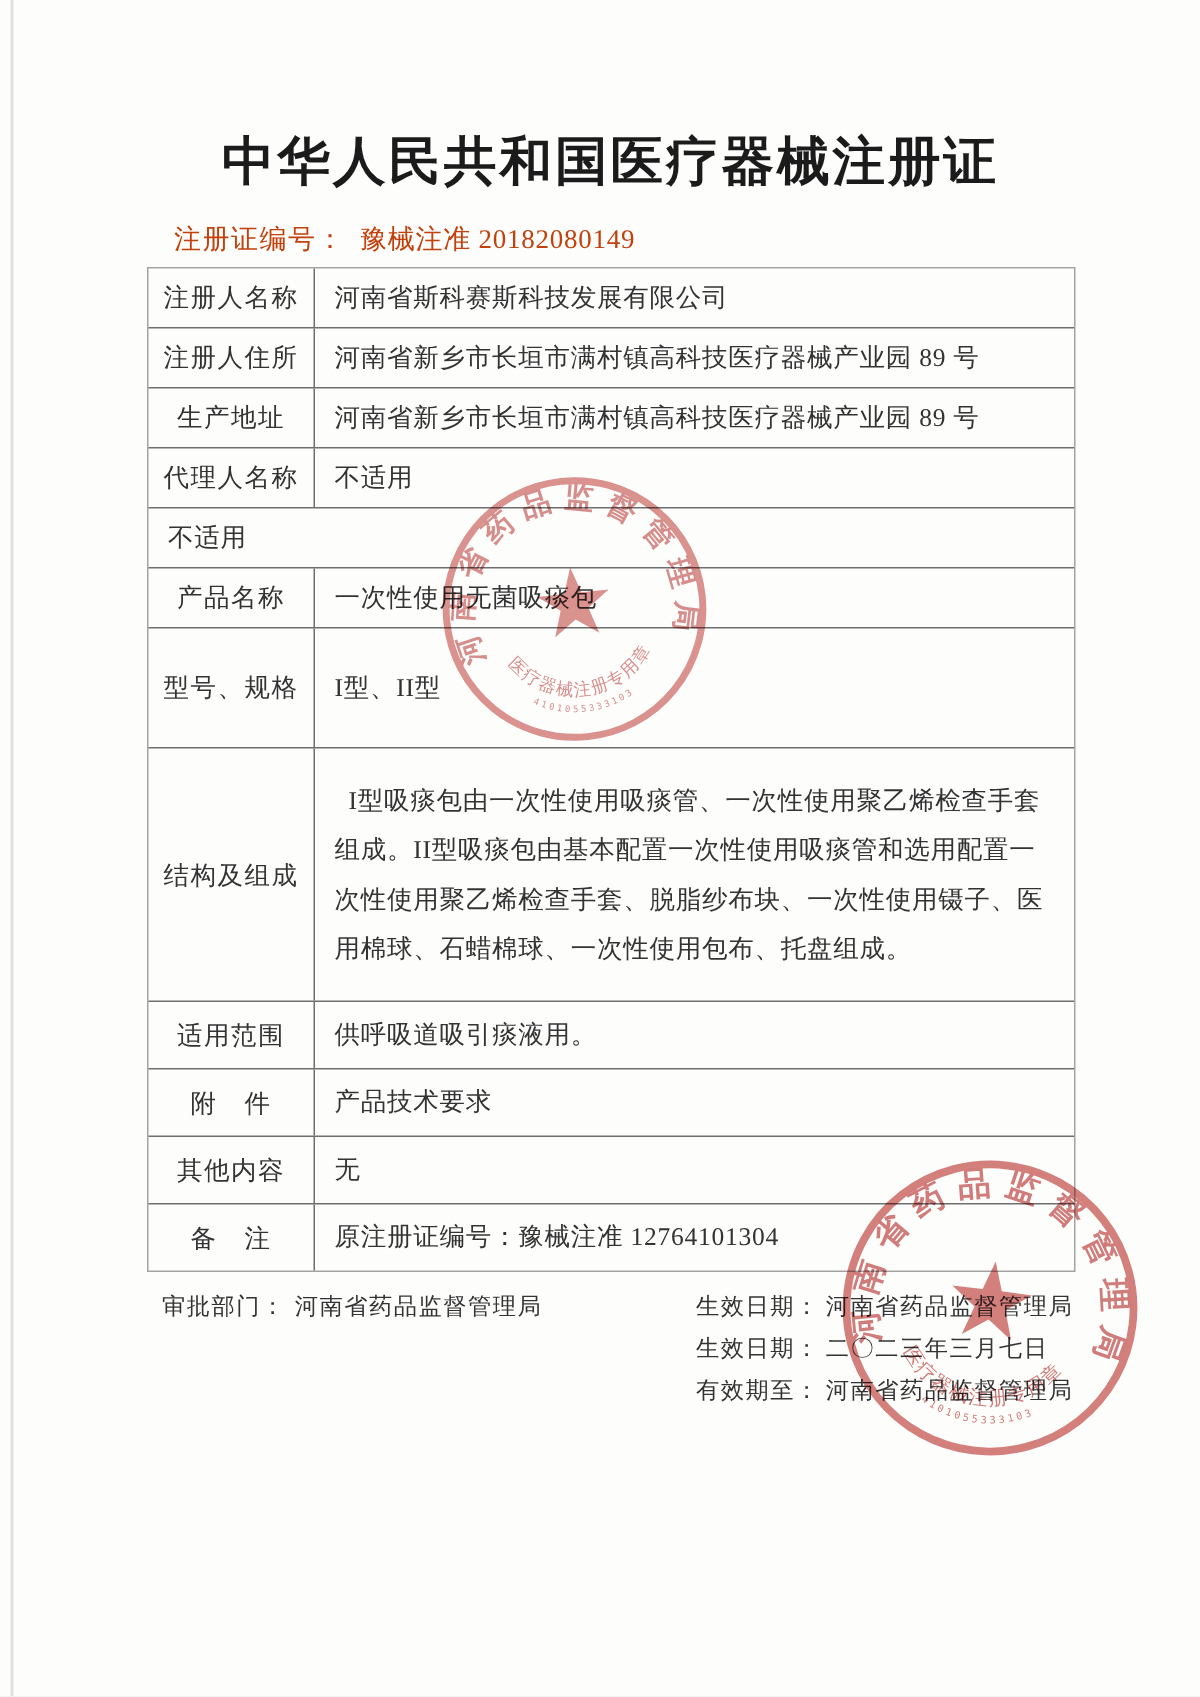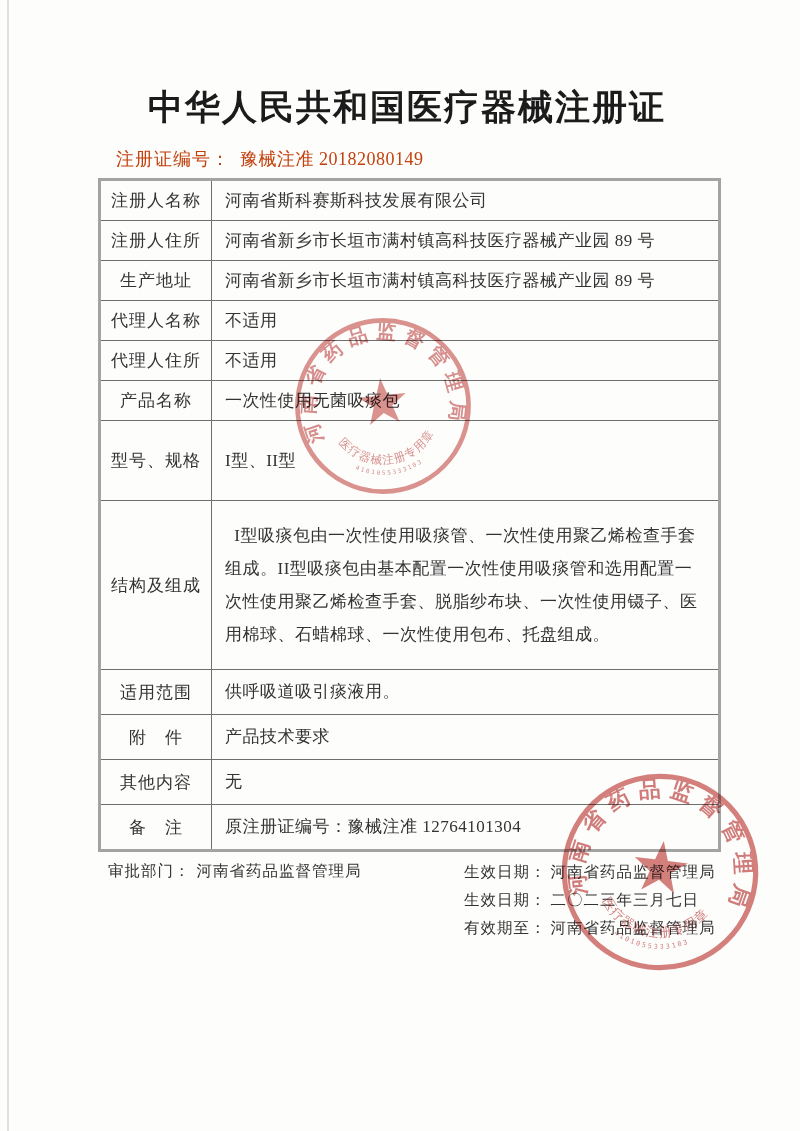--- a/index.html
+++ b/index.html
@@ -11,21 +11,21 @@
   }
   .scan-edge{position:absolute;left:7px;top:0;bottom:0;width:2px;background:rgba(150,150,150,.28);}
 
   .title{
     position:absolute;top:84px;left:14px;right:0;margin:0;text-align:center;
     font-size:35px;font-weight:700;letter-spacing:2px;color:#1b1b1b;
   }
   .cert-line{position:absolute;top:147px;left:116px;font-size:18px;color:#c2410c;letter-spacing:1px;}
   .cert-line .v{margin-left:10px;letter-spacing:0.5px;}
 
-  .table{position:absolute;top:178px;left:98px;width:617px;border:3px solid #a3a3a3;}
+  .table{position:absolute;top:178px;left:98px;width:617px;border:1px solid #a3a3a3;}
   .row{display:flex;border-bottom:1px solid #6e6e6e;}
   .row:last-child{border-bottom:none;}
   .lbl{
     width:110px;min-width:110px;border-right:1px solid #6e6e6e;
     display:flex;align-items:center;justify-content:center;
     text-align:center;font-size:17px;letter-spacing:1px;color:#333;
   }
   .val{
     flex:1;display:flex;align-items:center;
     padding:2px 13px;font-size:17px;line-height:1.6;color:#333;letter-spacing:0.5px;
@@ -74,21 +74,20 @@
     </div>
     <div class="row rh-a">
       <div class="lbl">生产地址</div>
       <div class="val">河南省新乡市长垣市满村镇高科技医疗器械产业园 89 号</div>
     </div>
     <div class="row rh-a">
       <div class="lbl">代理人名称</div>
       <div class="val">不适用</div>
     </div>
     <div class="row rh-a">
-      <div class="lbl">代理人住所</div>
       <div class="val">不适用</div>
     </div>
     <div class="row rh-a">
       <div class="lbl">产品名称</div>
       <div class="val">一次性使用无菌吸痰包</div>
     </div>
     <div class="row rh-b">
       <div class="lbl">型号、规格</div>
       <div class="val">I型、II型</div>
     </div>

